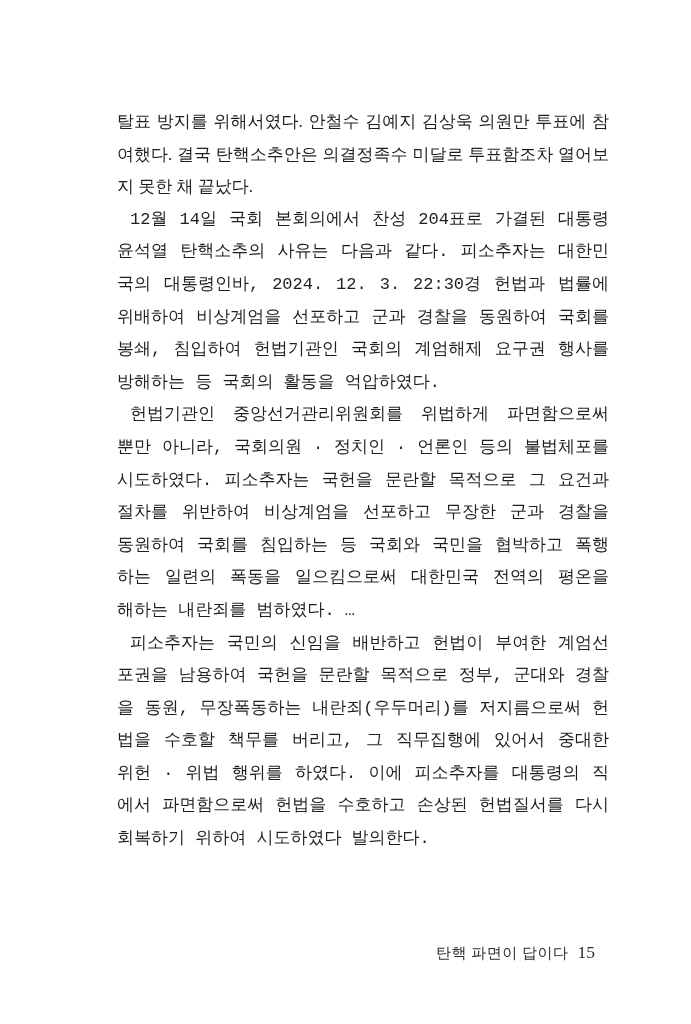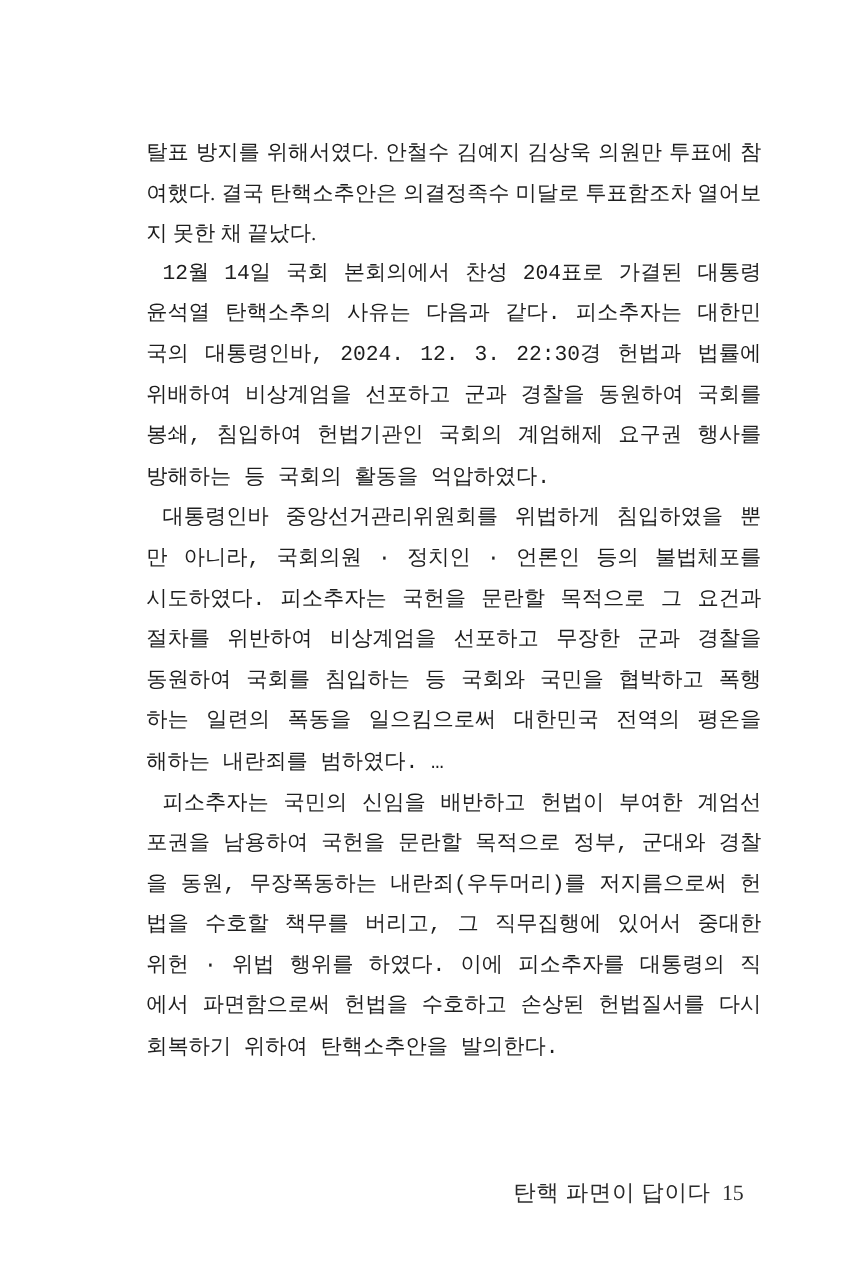--- a/index.html
+++ b/index.html
@@ -42,37 +42,37 @@
   .footer {
     position: absolute;
     top: 942px;
     right: 96px;
     display: flex;
     align-items: baseline;
     gap: 9px;
     color: #2b2b2b;
   }
   .running-title {
-    font-size: 18px;
+    font-size: 15px;
     letter-spacing: 0.5px;
   }
   .page-number {
     font-size: 17.5px;
   }
 </style>
 </head>
 <body>
 
 <div class="page">
 
   <div class="content">
     <p class="para">탈표 방지를 위해서였다. 안철수 김예지 김상욱 의원만 투표에 참여했다. 결국 탄핵소추안은 의결정족수 미달로 투표함조차 열어보지 못한 채 끝났다.</p>
     <p class="para indent">12월 14일 국회 본회의에서 찬성 204표로 가결된 대통령 윤석열 탄핵소추의 사유는 다음과 같다. 피소추자는 대한민국의 대통령인바, 2024. 12. 3. 22:30경 헌법과 법률에 위배하여 비상계엄을 선포하고 군과 경찰을 동원하여 국회를 봉쇄, 침입하여 헌법기관인 국회의 계엄해제 요구권 행사를 방해하는 등 국회의 활동을 억압하였다.</p>
-    <p class="para indent">대통령인바 중앙선거관리위원회를 위법하게 침입하였을 뿐만 아니라, 국회의원 · 정치인 · 언론인 등의 불법체포를 시도하였다. 피소추자는 국헌을 문란할 목적으로 그 요건과 절차를 위반하여 비상계엄을 선포하고 무장한 군과 경찰을 동원하여 국회를 침입하는 등 국회와 국민을 협박하고 폭행하는 일련의 폭동을 일으킴으로써 대한민국 전역의 평온을 해하는 내란죄를 범하였다. …</p>
-    <p class="para indent">피소추자는 국민의 신임을 배반하고 헌법이 부여한 계엄선포권을 남용하여 국헌을 문란할 목적으로 정부, 군대와 경찰을 동원, 무장폭동하는 내란죄(우두머리)를 저지름으로써 헌법을 수호할 책무를 버리고, 그 직무집행에 있어서 중대한 위헌 · 위법 행위를 하였다. 이에 피소추자를 대통령의 직에서 파면함으로써 헌법을 수호하고 손상된 헌법질서를 다시 회복하기 위하여 탄핵소추안을 발의한다.</p>
+    <p class="para indent">헌법기관인 중앙선거관리위원회를 위법하게 파면함으로써 뿐만 아니라, 국회의원 · 정치인 · 언론인 등의 불법체포를 시도하였다. 피소추자는 국헌을 문란할 목적으로 그 요건과 절차를 위반하여 비상계엄을 선포하고 무장한 군과 경찰을 동원하여 국회를 침입하는 등 국회와 국민을 협박하고 폭행하는 일련의 폭동을 일으킴으로써 대한민국 전역의 평온을 해하는 내란죄를 범하였다. …</p>
+    <p class="para indent">피소추자는 국민의 신임을 배반하고 헌법이 부여한 계엄선포권을 남용하여 국헌을 문란할 목적으로 정부, 군대와 경찰을 동원, 무장폭동하는 내란죄(우두머리)를 저지름으로써 헌법을 수호할 책무를 버리고, 그 직무집행에 있어서 중대한 위헌 · 위법 행위를 하였다. 이에 피소추자를 대통령의 직에서 파면함으로써 헌법을 수호하고 손상된 헌법질서를 다시 회복하기 위하여 시도하였다 발의한다.</p>
   </div>
 
   <div class="footer">
     <span class="running-title">탄핵 파면이 답이다</span>
     <span class="page-number">15</span>
   </div>
 
 </div>
 
 </body></html>

